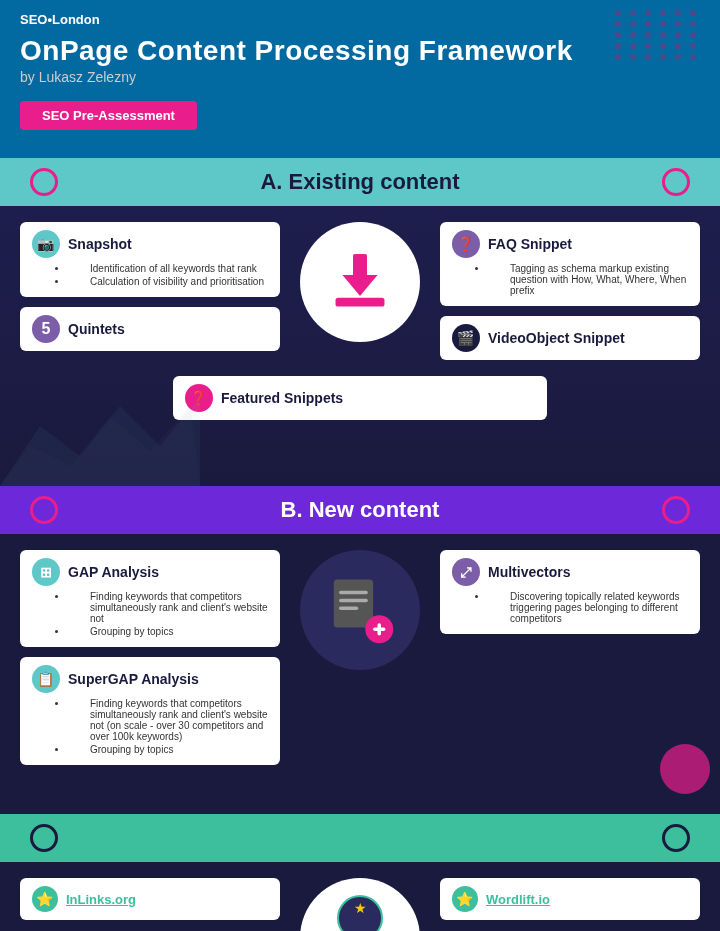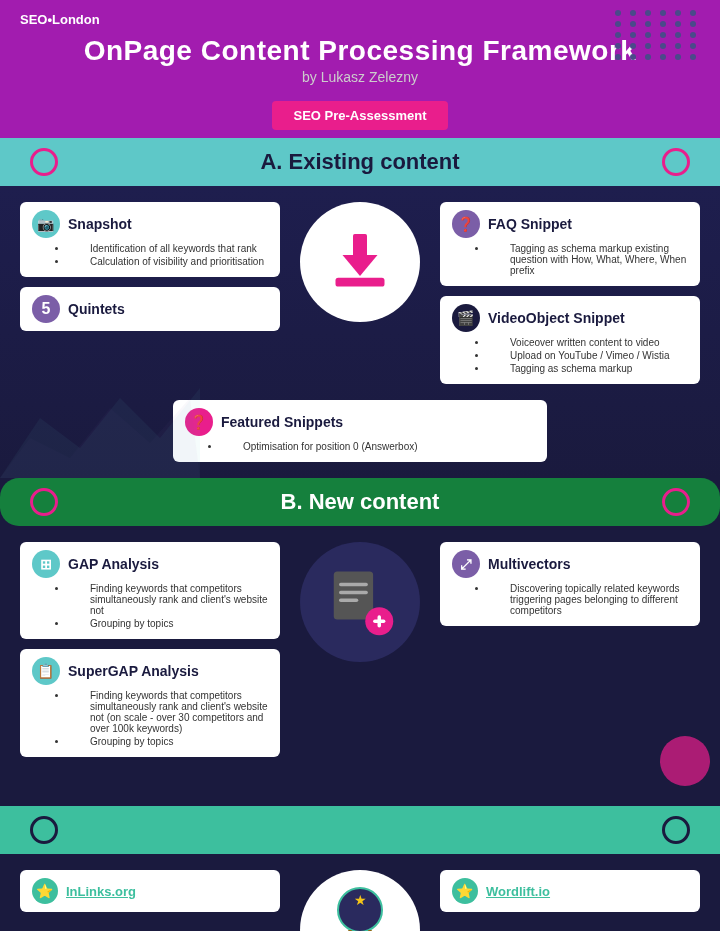--- a/index.html
+++ b/index.html
@@ -7,34 +7,34 @@
       width: 720px;
       min-height: 931px;
       font-family: Arial, sans-serif;
       background: #1a1a3e;
       color: #fff;
       overflow-x: hidden;
     }
 
     
     .header {
-      background: #a21caf;
-      padding: 12px 20px 4px;
+      background: #0369a1;
+      padding: 12px 20px 24px;
       position: relative;
     }
     .logo {
       font-size: 13px;
       color: #fff;
       font-weight: bold;
       display: flex;
       align-items: center;
       gap: 4px;
     }
     .title-area {
-      text-align: center;
+      text-align: left;
       padding: 8px 0 4px;
     }
     .main-title {
       font-size: 28px;
       font-weight: bold;
       color: #fff;
       letter-spacing: 0.5px;
     }
     .subtitle {
       font-size: 14px;
@@ -67,21 +67,21 @@
     }
 
     
     .section-header {
       display: flex;
       align-items: center;
       justify-content: space-between;
       padding: 10px 30px;
     }
     .section-header.teal { background: #5ec8c8; }
-    .section-header.purple { background: #15803d; border-radius: 19px; }
+    .section-header.purple { background: #6d28d9; }
     .section-header.green { background: #3dbf9e; }
 
     .section-title {
       font-size: 22px;
       font-weight: bold;
       color: #1a1a3e;
       flex: 1;
       text-align: center;
     }
     .section-circle {
@@ -346,37 +346,29 @@
         <ul class="card-bullets">
           <li>Tagging as schema markup existing question with How, What, Where, When prefix</li>
         </ul>
       </div>
 
       <div class="card" style="margin-top:10px;">
         <div class="card-title">
           <div class="card-icon dark-bg">🎬</div>
           <span>VideoObject Snippet</span>
         </div>
-        <ul class="card-bullets">
-          <li>Voiceover written content to video</li>
-          <li>Upload on YouTube / Vimeo / Wistia</li>
-          <li>Tagging as schema markup</li>
-        </ul>
       </div>
     </div>
   </div>
 
   <div class="featured-card" style="margin-top:10px;">
     <div class="card-title">
       <div class="card-icon pink-bg">❓</div>
       <span>Featured Snippets</span>
     </div>
-    <ul class="card-bullets">
-      <li>Optimisation for position 0 (Answerbox)</li>
-    </ul>
   </div>
 </div>
 
 <div class="section-header purple">
   <div class="section-circle"></div>
   <div class="section-title" style="color:#fff;">B. New content</div>
   <div class="section-circle"></div>
 </div>
 
 <div class="content-area new-content" style="background:#1a1a3e; position:relative;">

